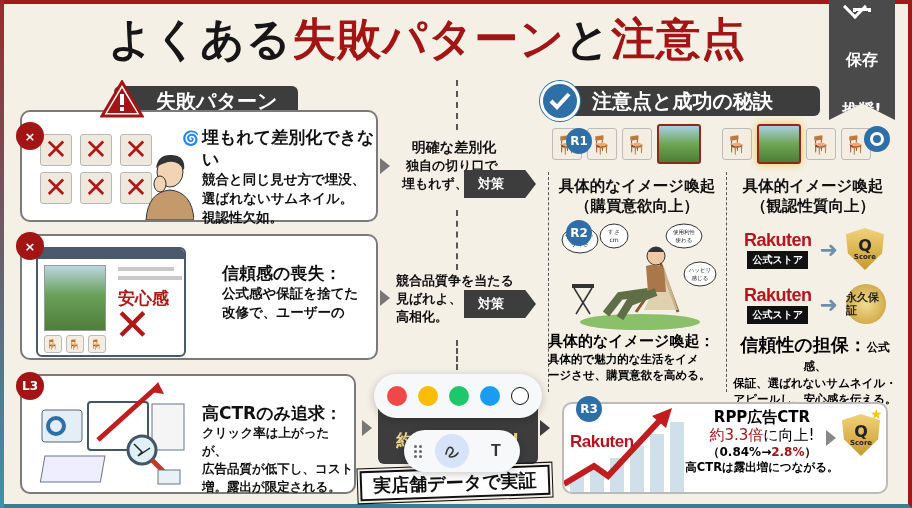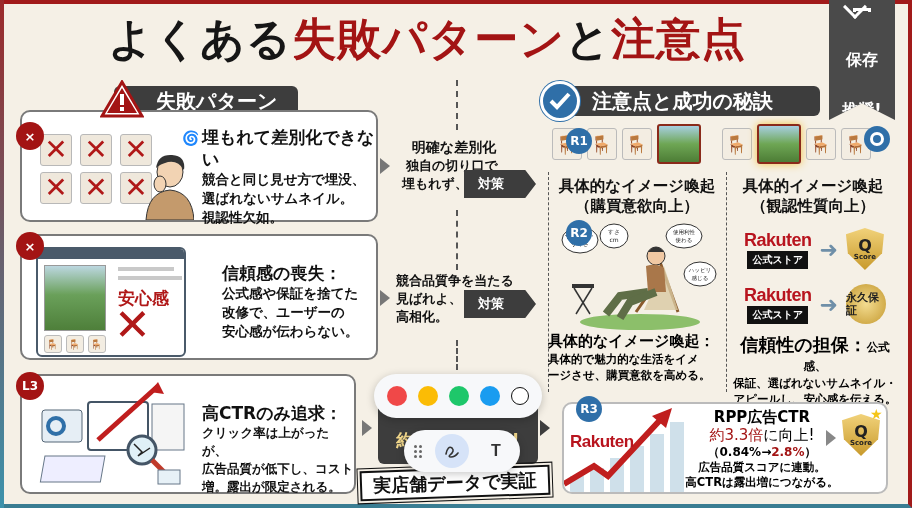--- a/index.html
+++ b/index.html
@@ -203,21 +203,20 @@
   </div>
 </div>
 <div class="badge" style="left:16px; top:122px;">×</div>
 <div class="mini-tri" style="left:380px; top:158px;"></div>
 
 <div class="card" style="left:20px; top:234px; width:358px; height:126px;">
   <div style="position:absolute; left:200px; top:26px;">
     <div class="card-title">信頼感の喪失：</div>
     <div class="card-text">公式感や保証を捨てた</div>
     <div class="card-text">改修で、ユーザーの</div>
-    <div class="card-text">安心感が伝わらない。</div>
   </div>
 </div>
 <div class="browser">
   <div class="bar"></div>
   <div class="photo"></div>
   <div class="line" style="left:80px; top:18px; width:56px;"></div>
   <div class="line" style="left:80px; top:27px; width:64px;"></div>
   <div class="anshin">安心感</div>
   <div class="bigx">✕</div>
   <div style="position:absolute; left:6px; top:86px; display:flex; gap:4px;">
@@ -387,21 +386,20 @@
   </svg>
   <span class="rakuten" style="position:absolute; left:6px; top:28px; font-size:17px;">Rakuten</span>
   <div style="position:absolute; left:118px; top:4px; width:160px; text-align:center;">
     <div style="font-size:15px; font-weight:700; line-height:18px;">RPP広告CTR</div>
     <div style="font-size:15px; font-weight:400; line-height:18px;">
       <span style="color:#a31414;">約3.3倍</span><span>に向上!</span>
     </div>
     <div style="font-size:12px; font-weight:700; line-height:16px;">
       <span>（0.84%→</span><span style="color:#a31414;">2.8%</span><span>）</span>
     </div>
-    <div style="font-size:11.5px; font-weight:700; line-height:15px;">広告品質スコアに連動。</div>
     <div style="font-size:11.5px; font-weight:700; line-height:15px;">高CTRは露出増につながる。</div>
   </div>
   <div class="mini-tri" style="left:262px; top:26px; border-left-color:#888;"></div>
   <div class="shield" style="position:absolute; left:278px; top:10px;">
     <span>Q</span>
     <small>Score</small>
   </div>
   <span style="position:absolute; left:306px; top:2px; color:#f5c518; font-size:14px;">★</span>
 </div>
 <div class="badge blue" style="left:552px; top:396px;">R3</div>

